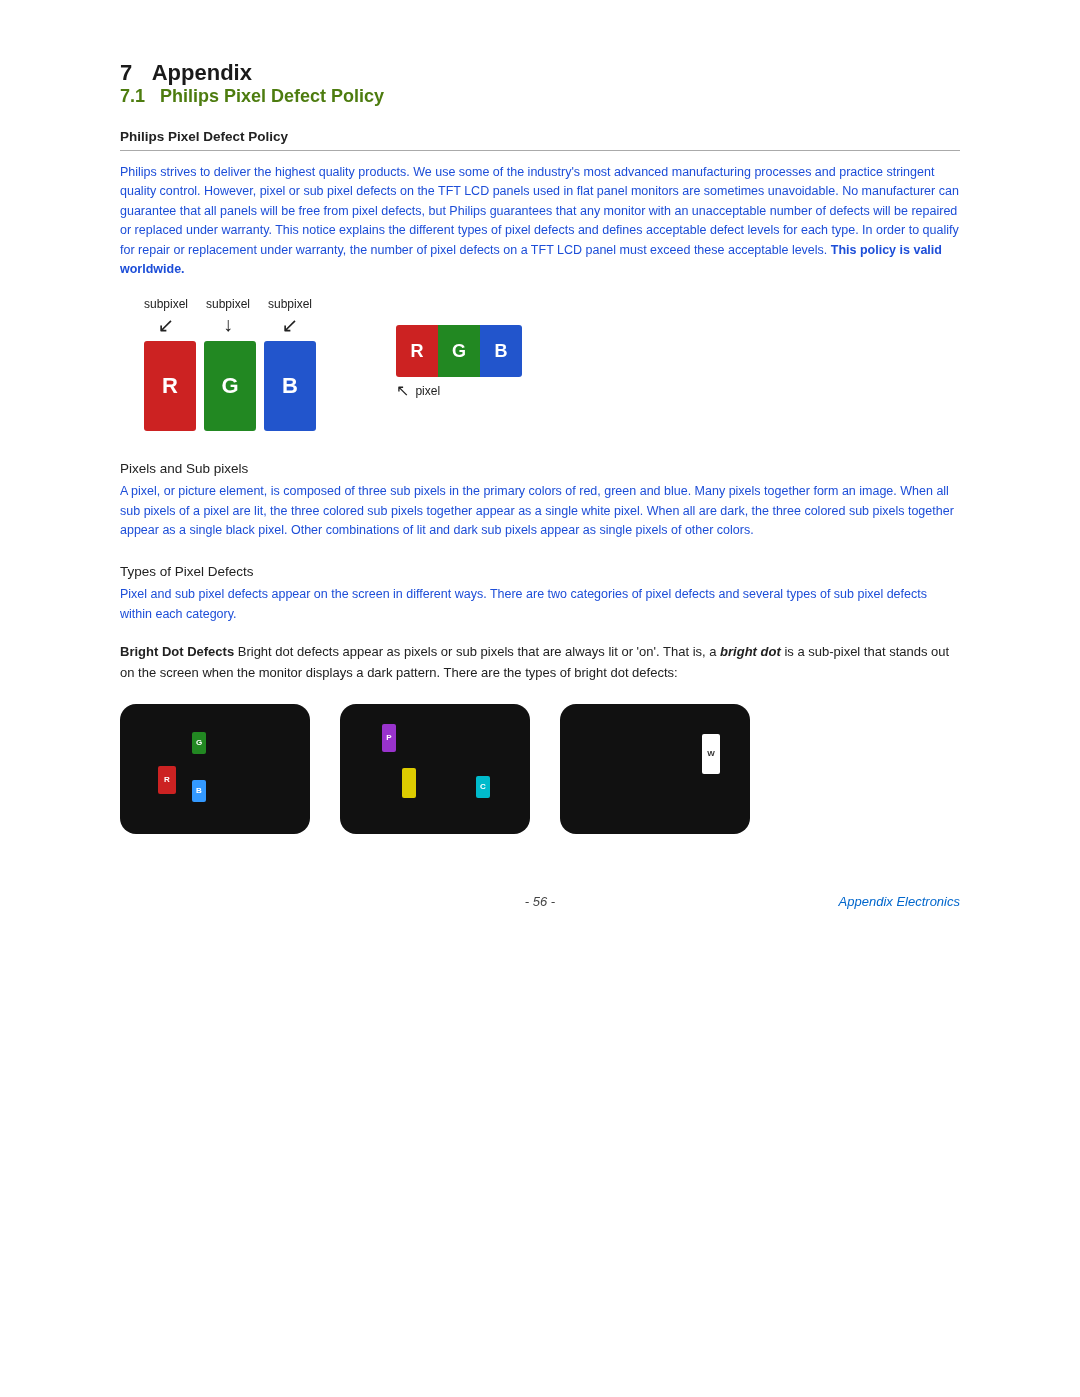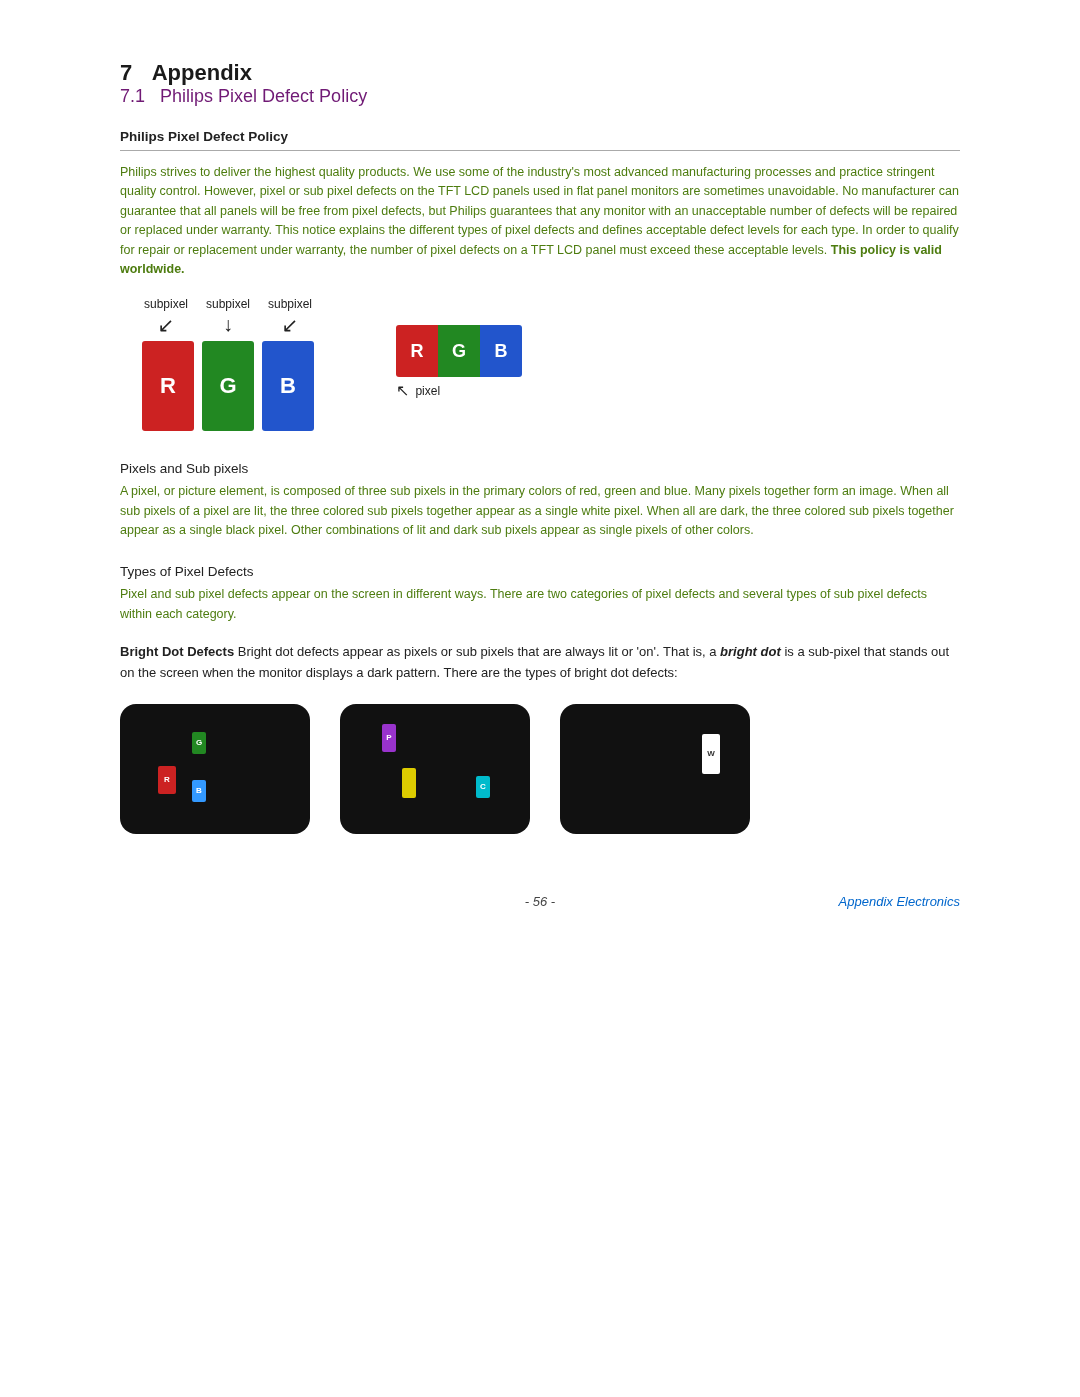--- a/index.html
+++ b/index.html
@@ -13,54 +13,54 @@
       padding: 60px 120px 80px 120px;
     }
     .section-heading {
       font-size: 22px;
       font-weight: bold;
       color: #1a1a1a;
       margin-bottom: 4px;
     }
     .section-subheading {
       font-size: 18px;
-      font-weight: normal;
-      color: #701a75;
+      font-weight: bold;
+      color: #4d7c0f;
       margin-bottom: 24px;
     }
     .policy-title {
       font-size: 13.5px;
       font-weight: bold;
       margin-bottom: 6px;
     }
     .divider {
       border: none;
       border-top: 1px solid #aaa;
       margin-bottom: 12px;
     }
     .body-text {
       font-size: 12.5px;
       line-height: 1.55;
-      color: #4d7c0f;
+      color: #1d4ed8;
       margin-bottom: 10px;
     }
     .bold-inline { font-weight: bold; }
     .italic-inline { font-style: italic; font-weight: bold; }
 
     
     .pixel-diagram-section {
       display: flex;
       align-items: flex-start;
       gap: 80px;
       margin: 18px 0 30px 20px;
     }
     .subpixel-group {
       display: flex;
       flex-direction: column;
-      align-items: center;
+      align-items: flex-end;
     }
     .subpixel-labels {
       display: flex;
       gap: 10px;
       margin-bottom: 2px;
     }
     .subpixel-label {
       font-size: 12px;
       color: #222;
       width: 52px;

